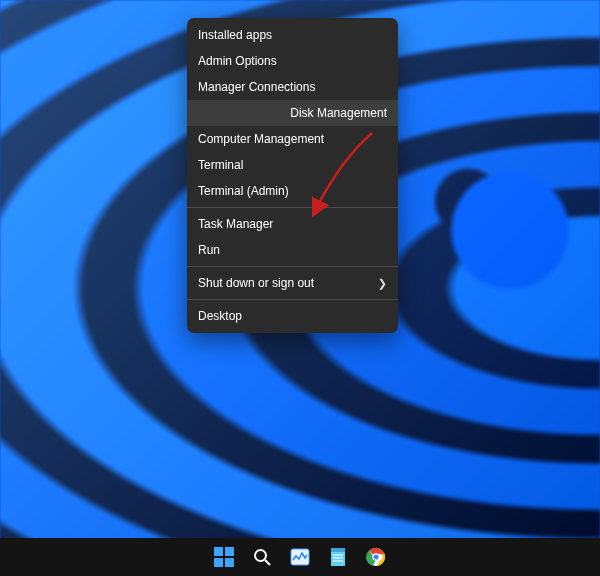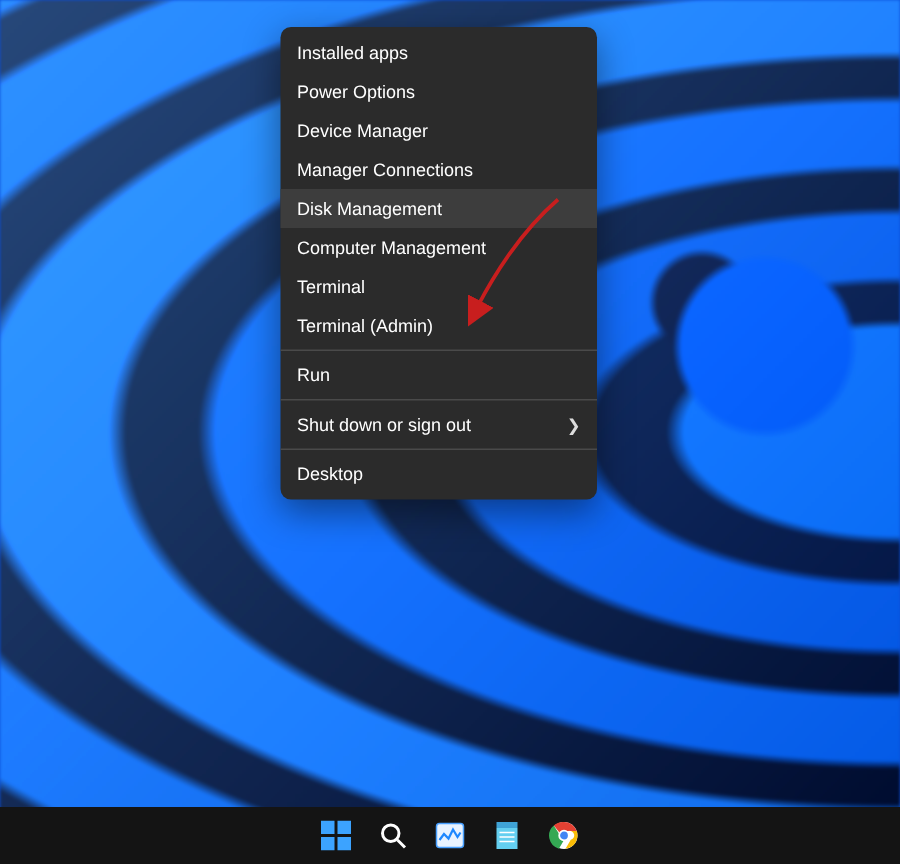--- a/index.html
+++ b/index.html
@@ -10,62 +10,62 @@
  radial-gradient(circle at 85% 40%,#0d61f7 0 9%,transparent 10%),
  radial-gradient(circle at 78% 35%,#020a2b 0 5%,transparent 6%),
  radial-gradient(ellipse 200% 100% at 100% 50%,#1e7dff 0 12%,#020f33 13% 17%,#1667ed 18% 25%,#010b26 26% 30%,#1a6ff4 31% 38%,#010a24 39% 43%,#2b86ff 44% 51%,#000822 52% 56%,#2076f0 57% 64%,#000720 65% 69%,#1d72ec 70% 77%,#00061c 78% 82%,#5aa2ff 83% 100%);
  filter:blur(1px) saturate(1.3);}
 #wallpaper::after{content:"";position:absolute;inset:0;background:linear-gradient(135deg,rgba(130,190,255,.35),rgba(0,10,40,.25));}
 
 
 #ctxmenu{position:absolute;left:187px;top:18px;width:211px;background:#2b2b2b;color:#fff;border-radius:7px;box-shadow:0 8px 24px rgba(0,0,0,.45);padding:4px 0 4px 0;font-size:12px;}
 .sep{height:1px;background:#4a4a4a;margin:3px 0;}
 .mi{display:flex;align-items:center;justify-content:space-between;height:26px;padding:0 11px;white-space:nowrap;cursor:default;}
-.mi.highlight{background:#3d3d3d;}
+.mi.highlight{background:#3d3d3d;justify-content:flex-end;}
 .chev{font-size:11px;color:#ddd;margin-left:8px;}
 
 
 #arrow{position:absolute;left:312px;top:129px;pointer-events:none;}
 
 
 #taskbar{position:absolute;left:0;right:0;bottom:0;height:38px;background:#141414;display:flex;align-items:center;justify-content:center;gap:16px;}
 .tb-item{width:22px;height:22px;display:flex;align-items:center;justify-content:center;cursor:pointer;}
 .tb-item svg{display:block;}
 </style>
 </head>
 <body>
 
 <div id="wallpaper"></div>
 
 <div id="ctxmenu">
   <div class="mi">
       <span>Installed apps</span>
     </div>
   <div class="mi">
-      <span>Power Options</span>
-    </div>
-  <div class="mi">
-      <span>Device Manager</span>
+      <span>Admin Options</span>
     </div>
   <div class="mi">
       <span>Manager Connections</span>
     </div>
   <div class="mi highlight">
       <span>Disk Management</span>
     </div>
   <div class="mi">
       <span>Computer Management</span>
     </div>
   <div class="mi">
       <span>Terminal</span>
     </div>
   <div class="mi">
       <span>Terminal (Admin)</span>
     </div>
   <div class="sep"></div>
+  <div class="mi">
+      <span>Task Manager</span>
+    </div>
   <div class="mi">
       <span>Run</span>
     </div>
   <div class="sep"></div>
   <div class="mi">
     <span>Shut down or sign out</span>
     <span class="chev">❯</span>
   </div>
   <div class="sep"></div>
   <div class="mi">

